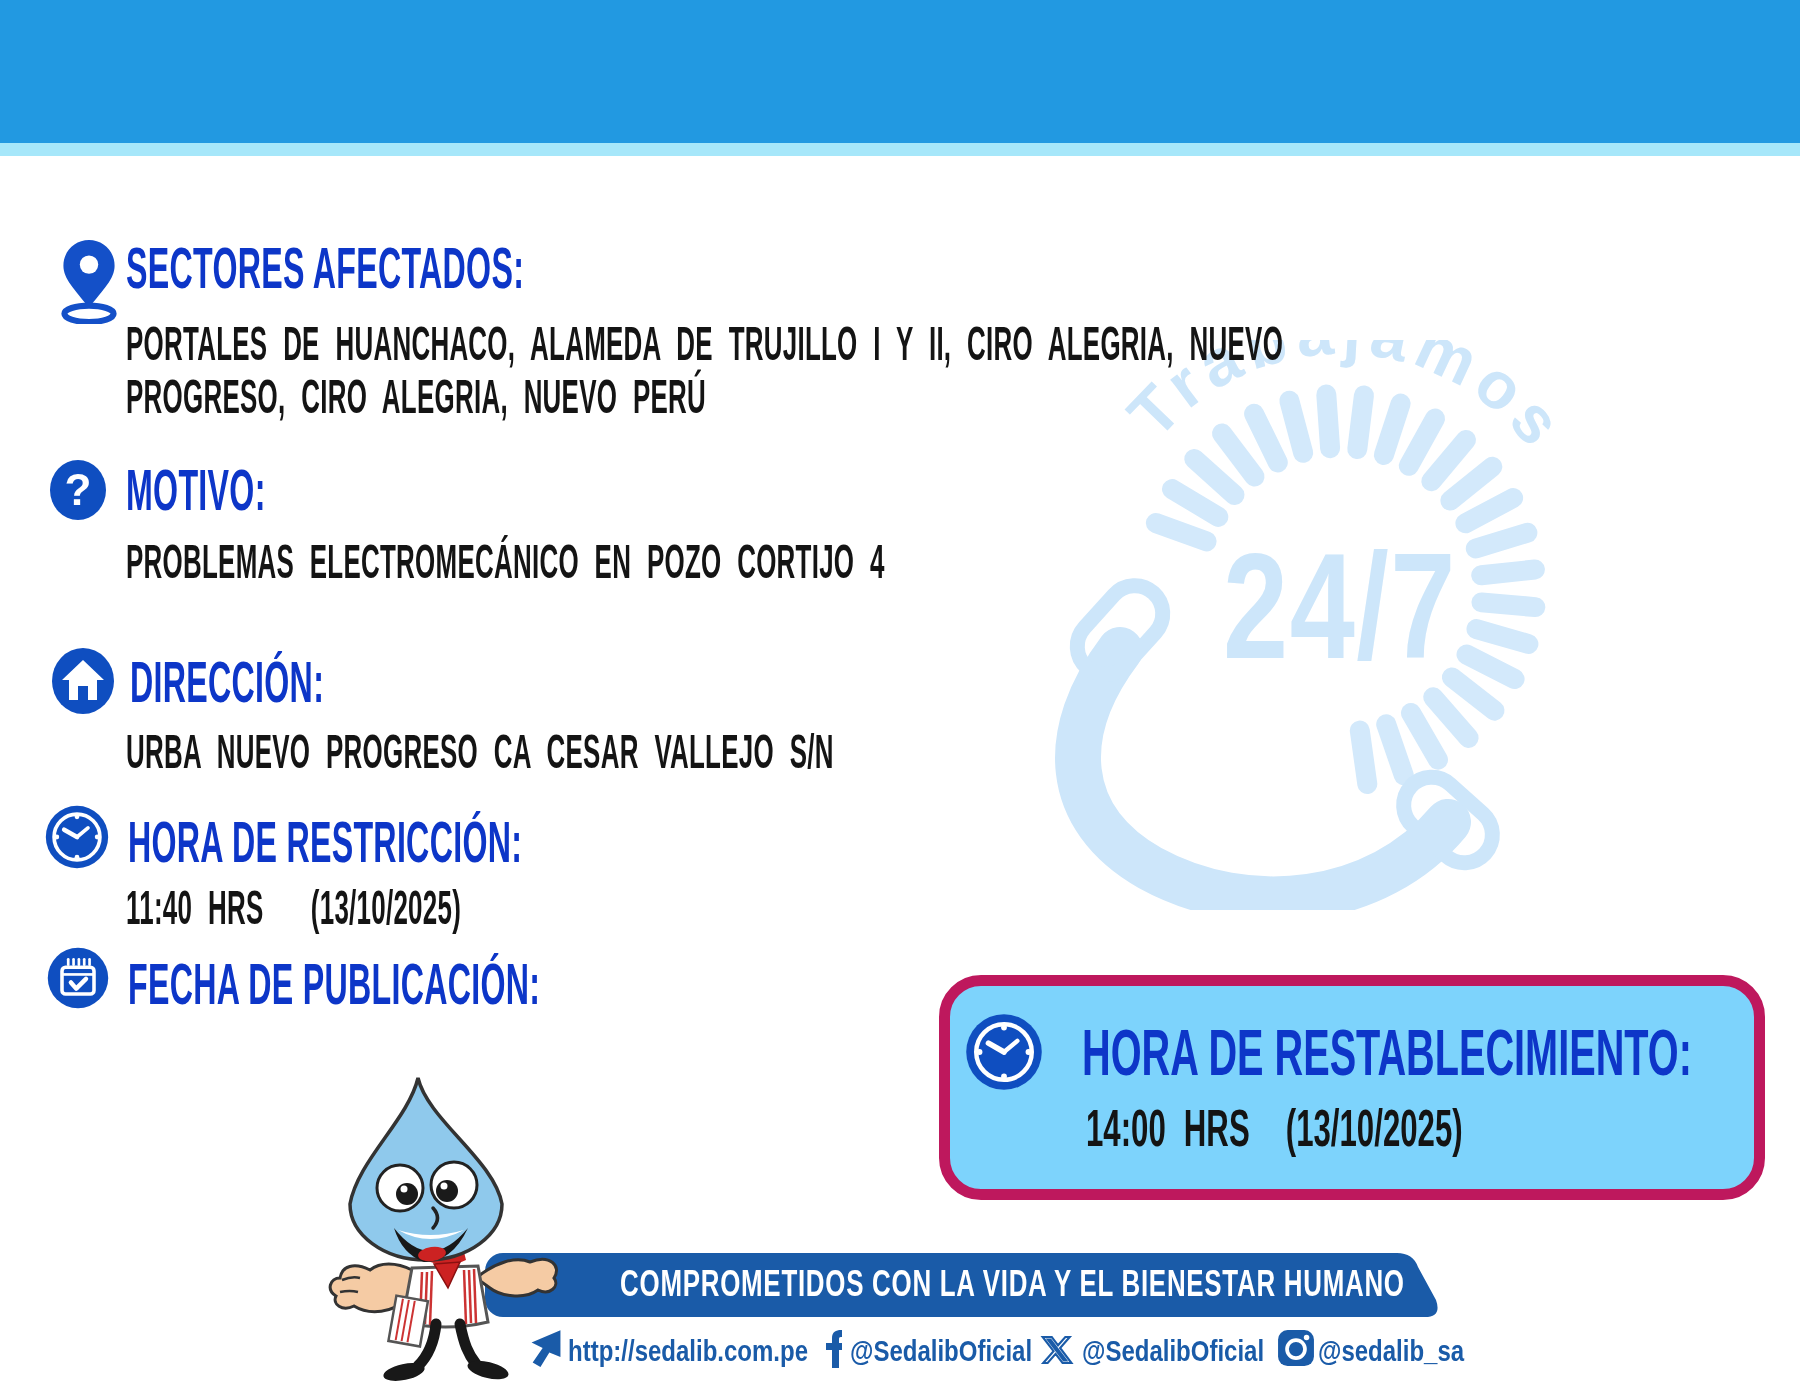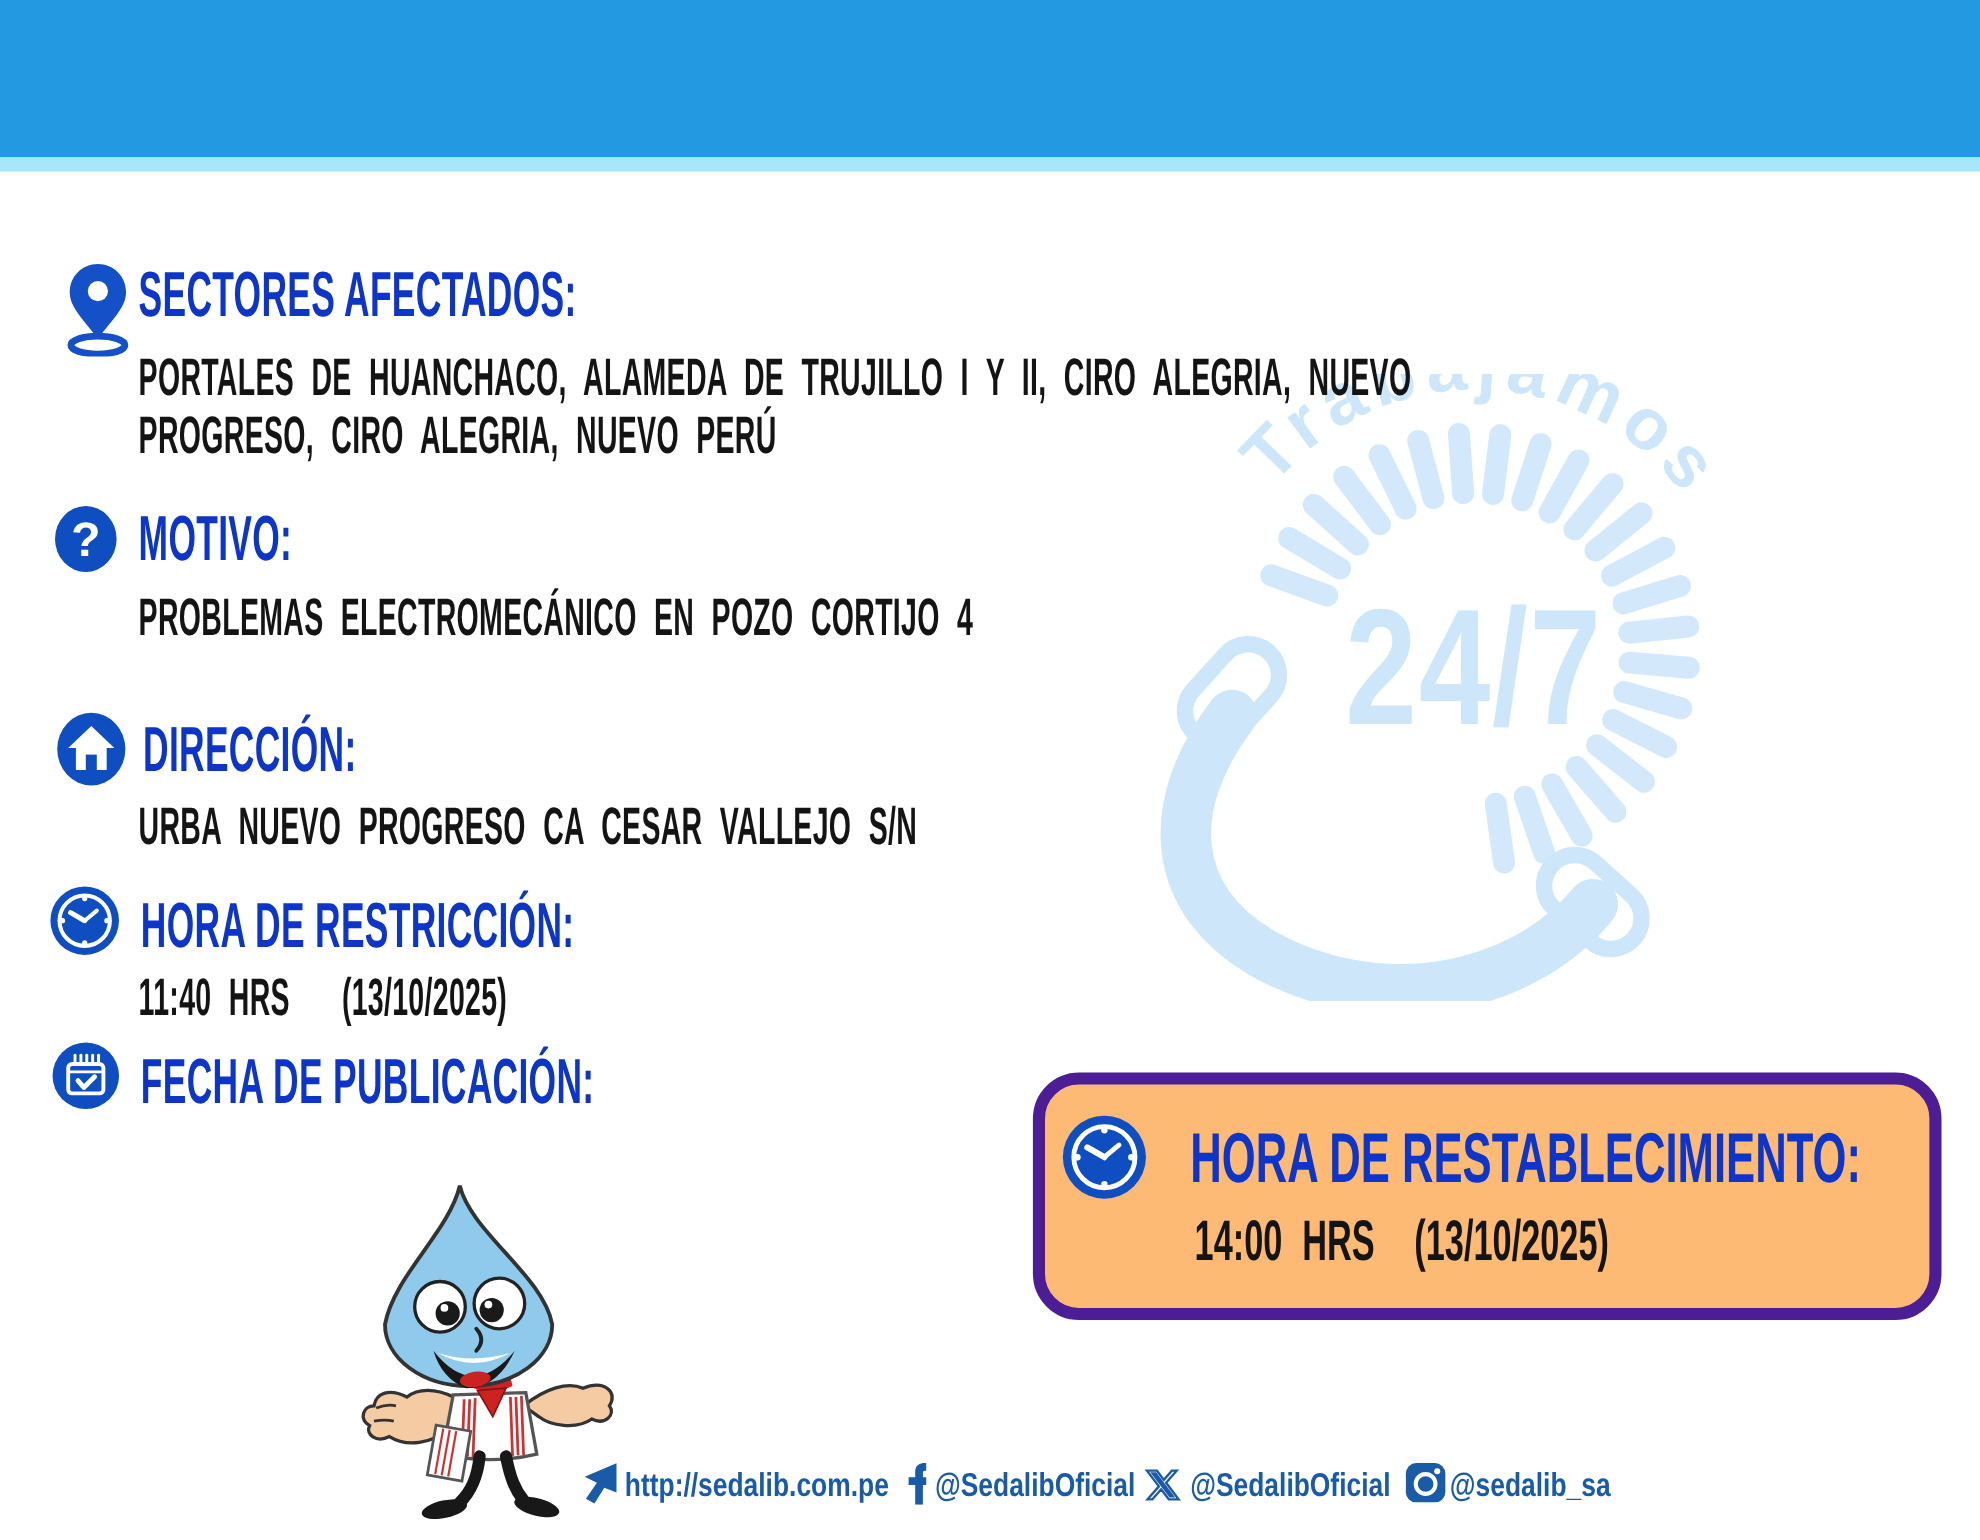--- a/index.html
+++ b/index.html
@@ -36,22 +36,22 @@
     position:absolute;font-size:48px;font-weight:700;color:#141414;letter-spacing:0.5px;
     word-spacing:0.32em;line-height:1.1;white-space:pre-wrap;
     transform:scaleX(0.54);transform-origin:left top;z-index:2;
   }
   .s-body.oneline{white-space:pre;}
   .s-body-date{
     position:absolute;font-size:46px;font-weight:700;color:#141414;white-space:nowrap;z-index:2;
   }
   
   .resto-box{
-    position:absolute;left:939px;top:975px;width:804px;height:203px;background:#fdba74;
-    border:11px solid #4c1d95;border-radius:42px;z-index:2;
+    position:absolute;left:939px;top:975px;width:804px;height:203px;background:#7dd3fc;
+    border:11px solid #be185d;border-radius:42px;z-index:2;
   }
   .resto-label{
     position:absolute;left:132px;top:30px;font-size:64px;font-weight:700;color:#0D36C8;
     white-space:nowrap;transform:scaleX(0.62);transform-origin:left top;
   }
   .resto-body{
     position:absolute;left:136px;top:112px;font-size:52px;font-weight:700;color:#141414;
     white-space:pre;word-spacing:0.3em;transform:scaleX(0.6);transform-origin:left top;
   }
   .resto-icon{position:absolute;left:14px;top:26px;}
@@ -180,20 +180,26 @@
       <line x1="36" y1="36" x2="48" y2="26" stroke="#fff" stroke-width="4" stroke-linecap="round"></line>
       <circle cx="36" cy="14" r="2.6" fill="#fff"></circle>
         <circle cx="36" cy="58" r="2.6" fill="#fff"></circle>
       <circle cx="14" cy="36" r="2.6" fill="#fff"></circle>
         <circle cx="58" cy="36" r="2.6" fill="#fff"></circle>
     </svg>
     <div class="resto-label">HORA DE RESTABLECIMIENTO:</div>
     <div class="resto-body">14:00 HRS  (13/10/2025)</div>
   </div>
 
+  <div class="ribbon">
+    <svg width="965" height="64" viewBox="0 0 965 64">
+      <path d="M18,0 H912 Q928,0 933,14 L951,47 Q957,64 940,64 H18 A18,18 0 0 1 0,46 V18 A18,18 0 0 1 18,0 Z" fill="#1A5BA8"></path>
+    </svg>
+    <div class="ribbon-text">COMPROMETIDOS CON LA VIDA Y EL BIENESTAR HUMANO</div>
+  </div>
 
   <svg class="mascot" width="355" height="325" viewBox="0 0 355 325">
 
     <path d="M116,198 C100,190 84,190 74,198 C58,190 46,194 44,206 C34,206 30,218 40,224 C36,232 46,240 58,234 C74,244 98,240 108,228 C116,220 118,208 116,198 Z" fill="#F5CBA4" stroke="#333" stroke-width="3"></path>
     <path d="M46,208 q10,-4 18,-2 M44,220 q10,-2 18,0" fill="none" stroke="#333" stroke-width="2.5"></path>
 
     <path d="M180,206 C200,190 220,184 234,190 C254,182 266,194 258,206 C264,214 254,224 242,218 C228,228 204,224 194,216 Z" fill="#F5CBA4" stroke="#333" stroke-width="3"></path>
 
     <path d="M116,196 L182,194 L192,250 Q150,260 106,250 Z" fill="#fff" stroke="#555" stroke-width="3"></path>
     <g stroke="#CC3333" stroke-width="2.5">

